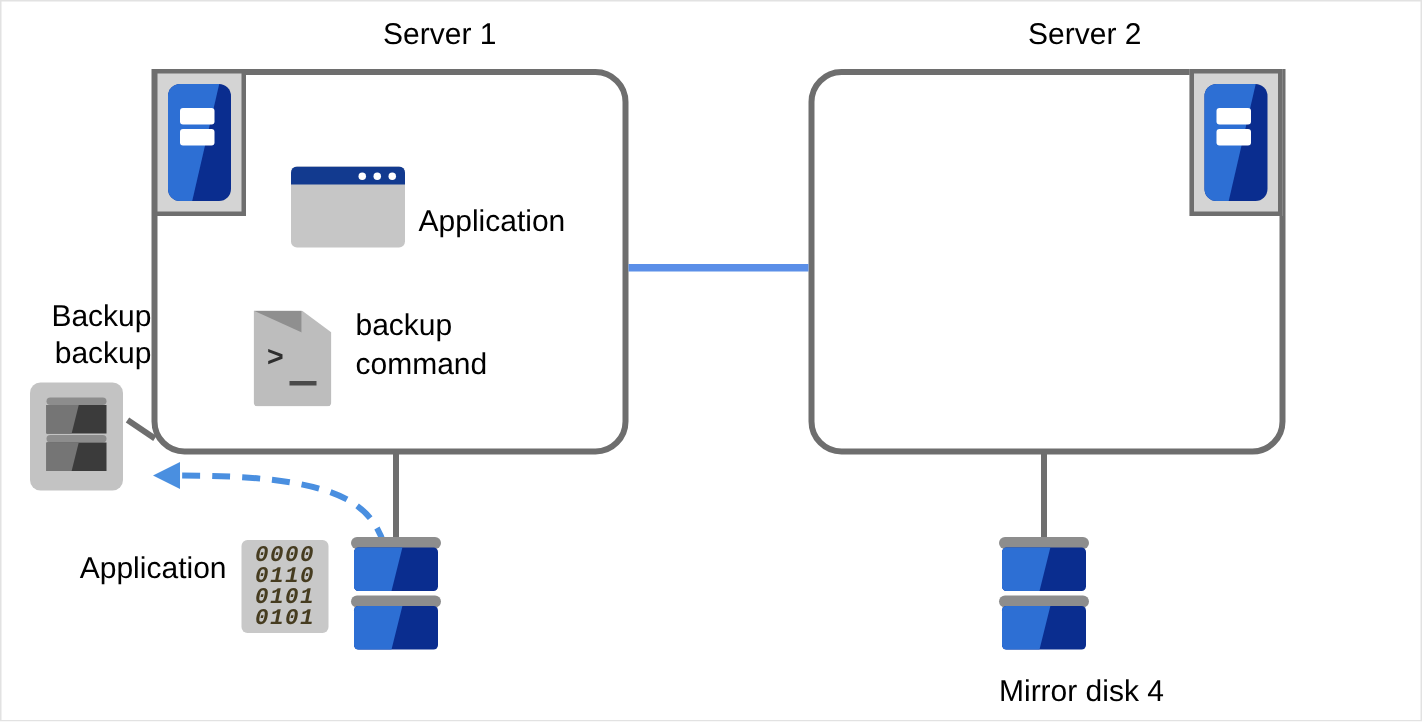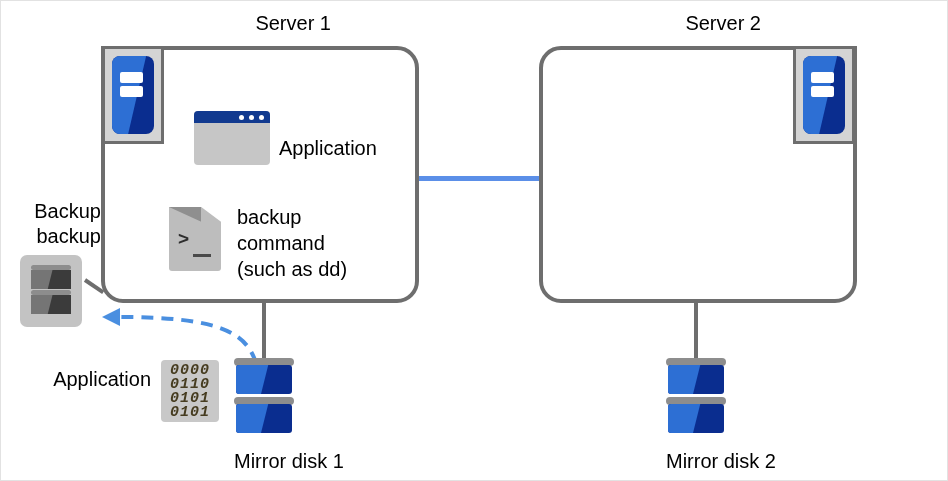--- a/index.html
+++ b/index.html
@@ -267,21 +267,20 @@
   <div class="label" style="left:278px; top:135px;">Application</div>
 
   <div id="cmd-icon">
     <div class="page"></div>
     <div class="fold"></div>
     <div class="prompt">&gt;</div>
     <div class="underscore"></div>
   </div>
   <div class="label" style="left:236px; top:204px;">backup</div>
   <div class="label" style="left:236px; top:230px;">command</div>
-  <div class="label" style="left:236px; top:256px;">(such as dd)</div>
 
   <div class="label center" style="left:620px; top:10px; width:140px;">Server 2</div>
 
   <div class="server-box" id="server2-box"></div>
 
   <div class="server-icon" id="server2-icon">
     <div class="chassis">
       <div class="bar b1"></div>
       <div class="bar b2"></div>
     </div>
@@ -320,23 +319,22 @@
     <div class="brow">0101</div>
     <div class="brow">0101</div>
   </div>
 
   <div class="disk-stack-blue" id="mirror-disk-1">
     <div class="band d1"></div>
     <div class="body db1"></div>
     <div class="band d2"></div>
     <div class="body db2"></div>
   </div>
-  <div class="label center" style="left:183px; top:448px; width:160px;">Mirror disk 1</div>
 
   <div class="disk-stack-blue" id="mirror-disk-2">
     <div class="band d1"></div>
     <div class="body db1"></div>
     <div class="band d2"></div>
     <div class="body db2"></div>
   </div>
-  <div class="label center" style="left:615px; top:448px; width:160px;">Mirror disk 2</div>
+  <div class="label center" style="left:615px; top:448px; width:160px;">Mirror disk 4</div>
 
 </div>
 
 </body></html>

